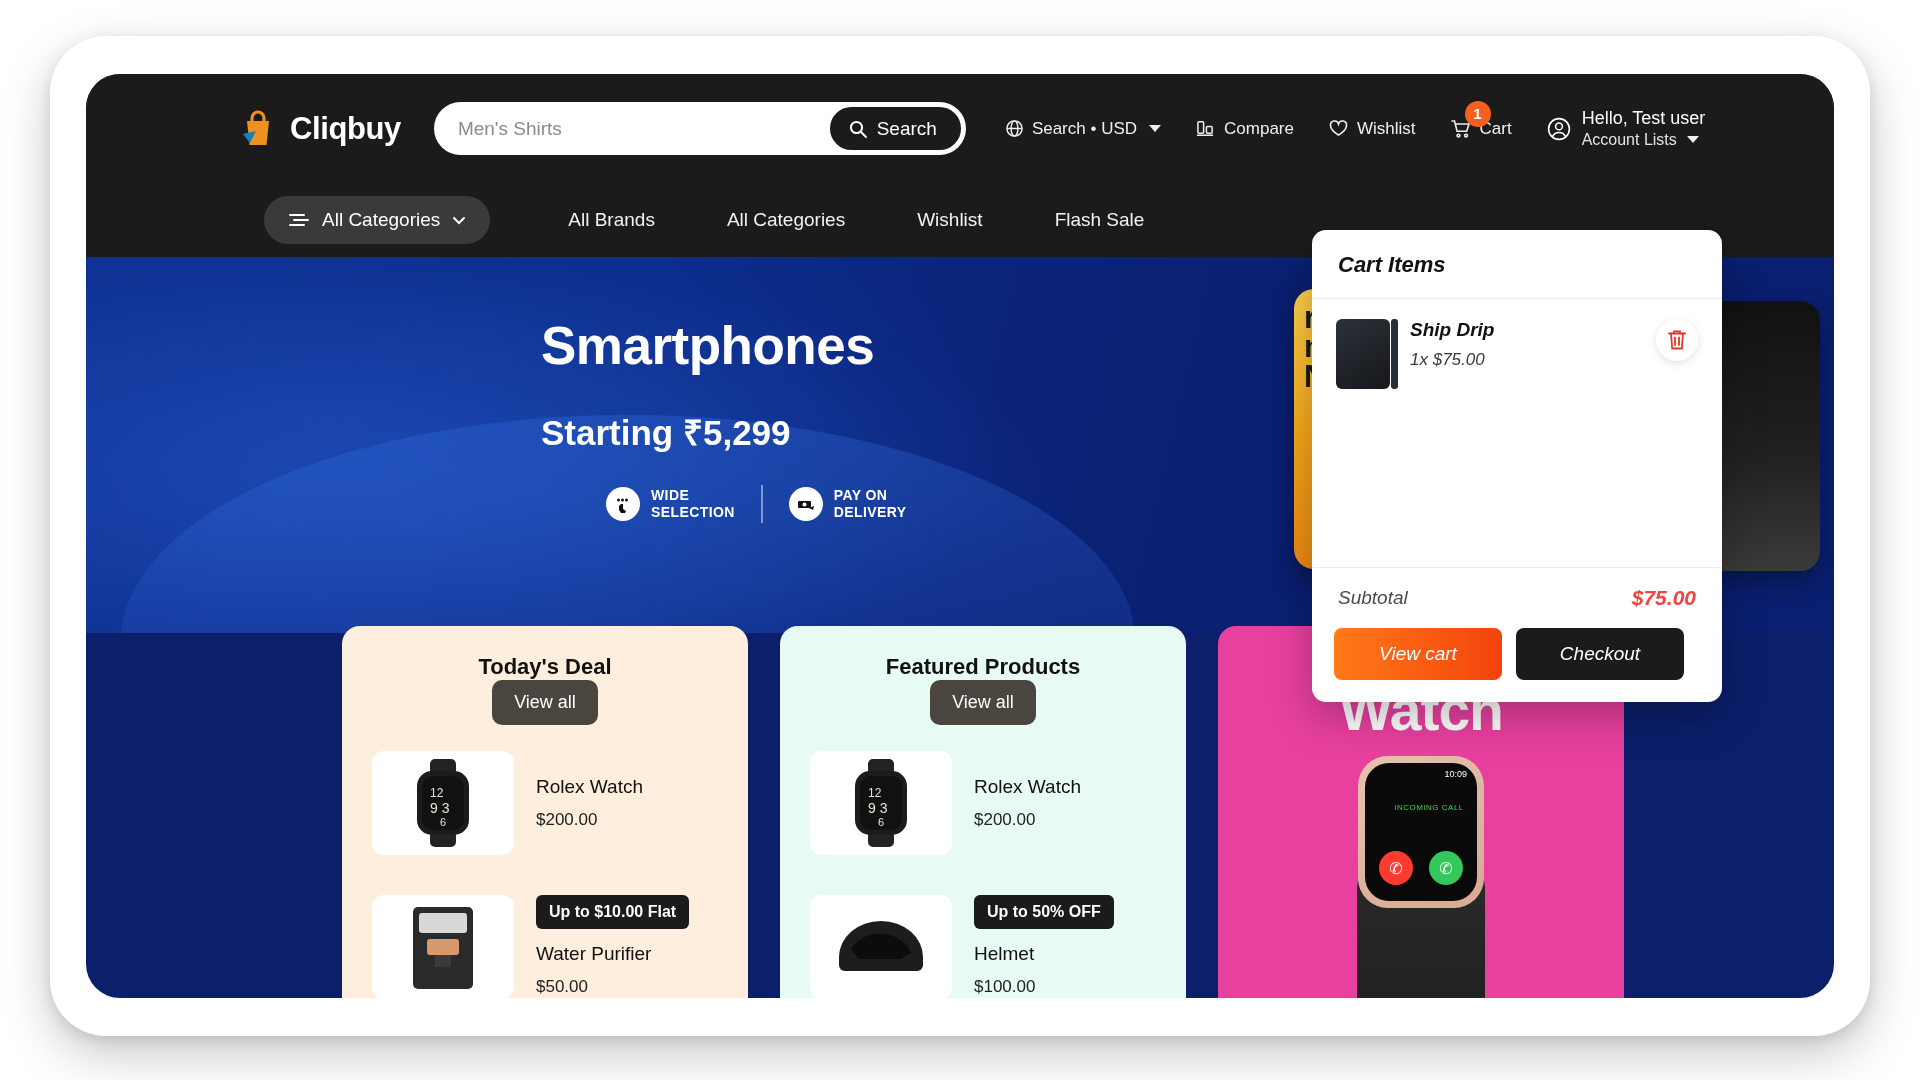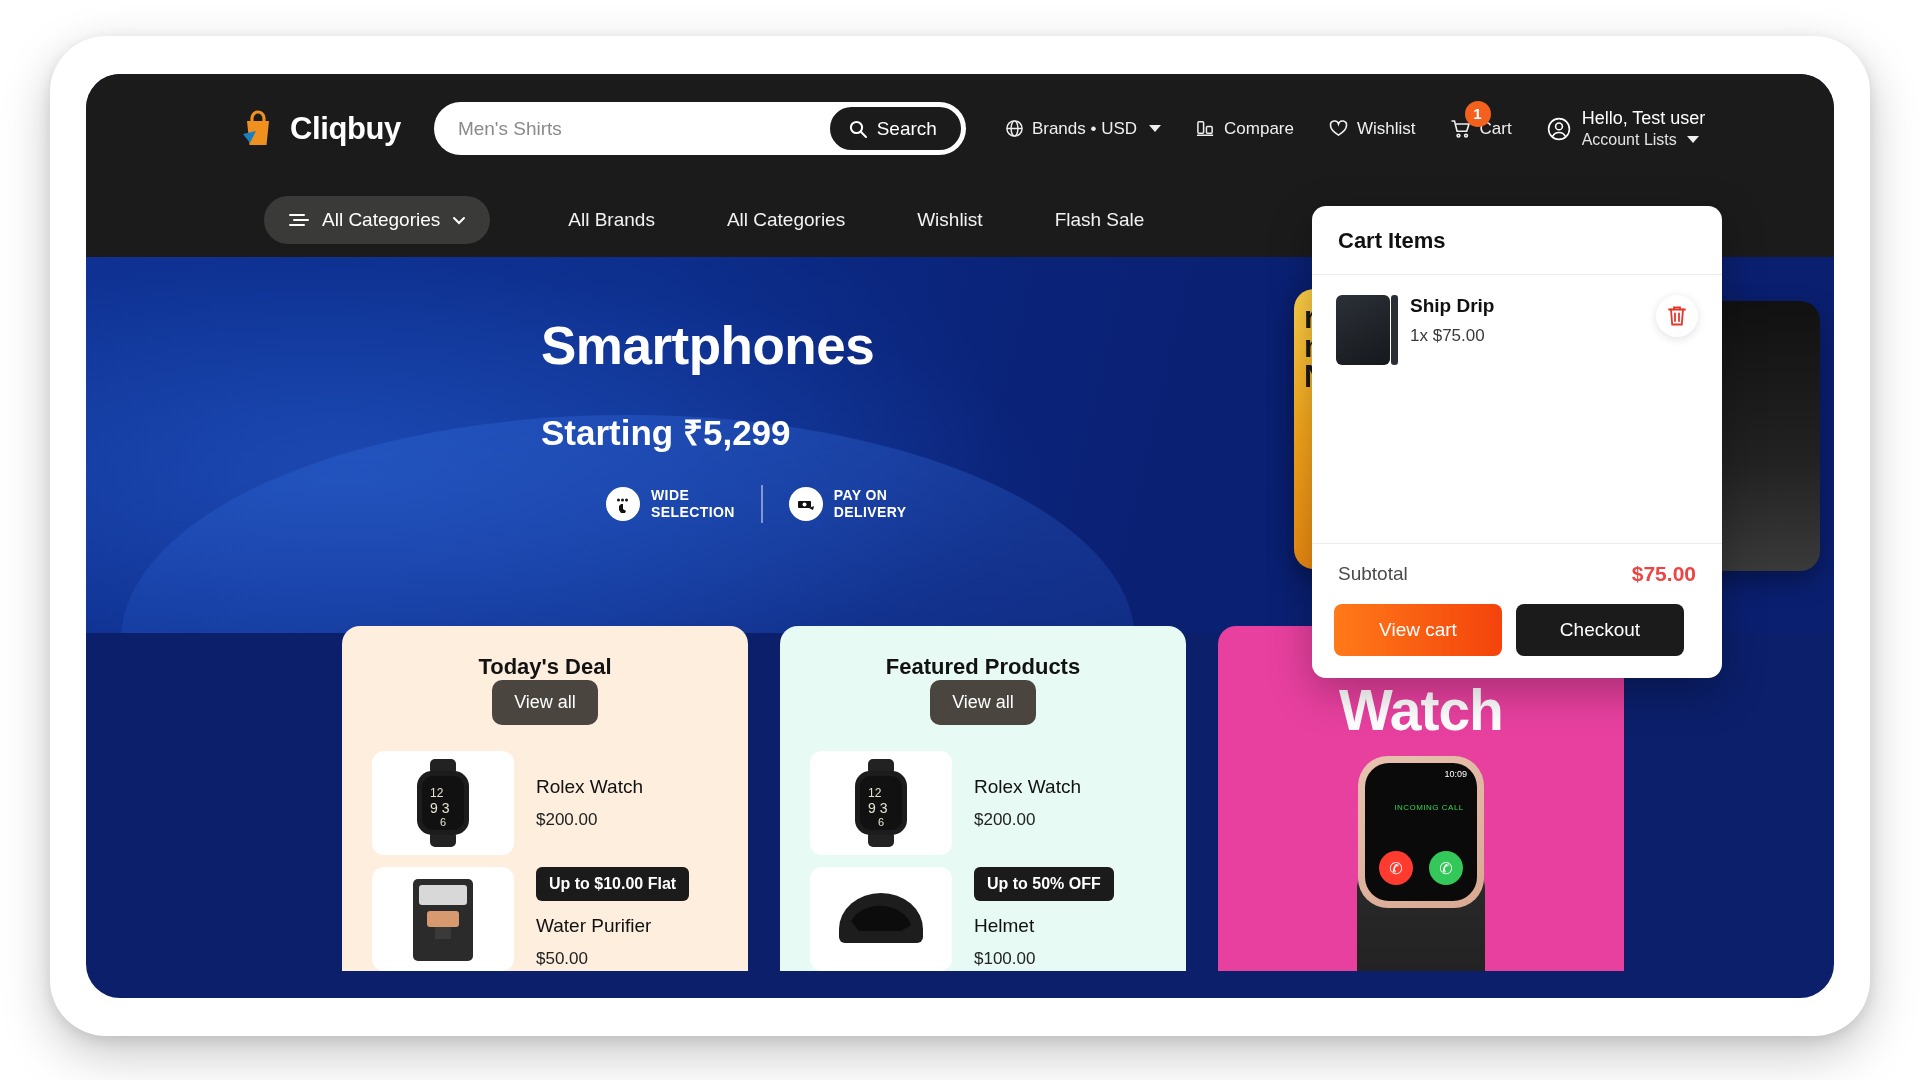--- a/index.html
+++ b/index.html
@@ -182,21 +182,21 @@
     background:#fff; display:flex; align-items:center; justify-content:center;
     overflow:hidden;
   }
   .pname { font-size: 19px; color:#111; }
   .pprice { font-size: 17px; color:#222; margin-top: 12px; }
   .badge-dark {
     display:inline-block; background:#1b1b1b; color:#fff;
     font-size: 16px; font-weight:600; border-radius:6px;
     padding: 8px 13px;
   }
-  .prow2 { display:flex; align-items:flex-start; gap: 22px; margin-top: 12px; }
+  .prow2 { display:flex; align-items:flex-start; gap: 22px; margin-top: 40px; }
 
   
   .card-pink {
     width: 406px; background:#e8409f; border-radius: 18px 18px 0 0;
     padding: 22px 0 0 0; text-align:center; position:relative; overflow:hidden;
     min-height: 340px;
   }
   .pink-sub { color:#fff; font-size: 23px; }
   .pink-title { color:#fff; font-size: 57px; font-weight: 800; margin-top: 2px; letter-spacing:-1px;}
   .wphoto { position:absolute; left: 50%; transform: translateX(-50%); top: 122px; width: 270px; height: 230px; }
@@ -212,27 +212,28 @@
   .wtime { position:absolute; right:10px; top:6px; color:#fff; font-size:9px; }
   .wcall { position:absolute; left:16px; right:0; top: 40px; text-align:center; color:#39d353; font-size:8px; letter-spacing:.5px;}
   .wbtns { position:absolute; left:0; right:0; bottom: 16px; display:flex; justify-content:center; gap: 16px; }
   .wbtn { width: 34px; height: 34px; border-radius: 50%; display:flex; align-items:center; justify-content:center; font-size: 16px; color:#fff;}
   .wred { background:#ff3b30; }
   .wgreen { background:#34c759; }
 
   
   .cart-panel {
     position: absolute;
-    right: 112px; top: 132px;
+    right: 112px; top: 156px;
     width: 410px;
     background: #fff;
     border-radius: 14px;
     box-shadow: 0 14px 44px rgba(0,0,0,.28);
     z-index: 50;
     overflow: hidden;
+    font-style: italic;
   }
   .cart-panel-head {
     padding: 22px 26px 20px 26px;
     font-size: 22px; font-weight: 700; color:#111;
     border-bottom: 1px solid #ececec;
   }
   .cart-body { padding: 20px 24px 0 24px; min-height: 268px; }
   .cart-line { display:flex; align-items:flex-start; gap: 20px; }
   .cart-thumb {
     width: 54px; height: 70px; border-radius: 6px;
@@ -306,21 +307,21 @@
     <div class="hdr-links">
 
       <div class="hdr-item">
         <span class="ic">
           <svg width="19" height="19" viewBox="0 0 20 20" fill="none" stroke="#efefef" stroke-width="1.5">
             <circle cx="10" cy="10" r="8"></circle>
               <ellipse cx="10" cy="10" rx="3.6" ry="8"></ellipse>
             <line x1="2" y1="10" x2="18" y2="10"></line>
           </svg>
         </span>
-        <span>Brands • USD</span>
+        <span>Search • USD</span>
         <i class="caret"></i>
       </div>
 
       <div class="hdr-item">
         <span class="ic">
           <svg width="21" height="19" viewBox="0 0 22 20" fill="none" stroke="#efefef" stroke-width="1.6">
             <rect x="3" y="3" width="6" height="12" rx="1"></rect>
             <rect x="12" y="8" width="6" height="7" rx="1"></rect>
             <line x1="2" y1="17.2" x2="19" y2="17.2"></line>
           </svg>

